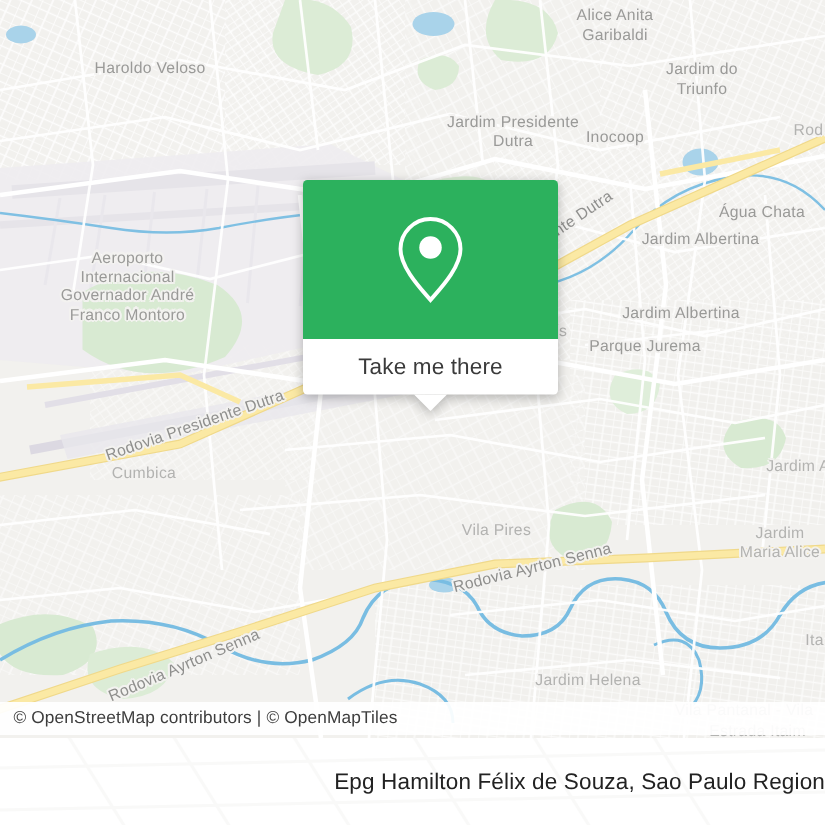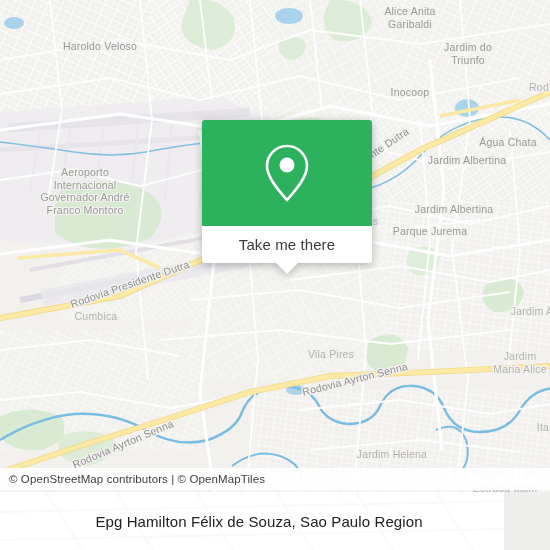--- a/index.html
+++ b/index.html
@@ -51,23 +51,23 @@
   
   .attrib{
     position:absolute;left:0;top:468px;width:550px;height:22px;
     background:rgba(255,255,255,.93);
     display:flex;align-items:center;
   }
   .attrib span{font-size:11.5px;color:#3d3d3d;padding-left:9px;letter-spacing:.1px;}
 
   
   .footer{
-    position:absolute;left:0;top:492px;width:504px;height:58px;
+    position:absolute;left:0;top:492px;width:550px;height:58px;
     background:#ffffff;display:flex;align-items:center;
-    justify-content:center;overflow:hidden;
+    justify-content:flex-end;overflow:hidden;
   }
   .footer-title{
     font-size:15px;color:#222222;padding-left:14px;letter-spacing:.1px;
     position:relative;z-index:2;
   }
   .brand{display:flex;align-items:center;padding-right:14px;position:relative;z-index:2;}
   .brand-word{
     font-size:30px;font-weight:bold;color:#111111;letter-spacing:-1.2px;
     line-height:30px;
   }
@@ -199,20 +199,22 @@
       <path d="M-10 320 L120 296 L300 216 L420 150 L550 92" fill="none" stroke="#fbe9a4" stroke-width="4.4"></path>
 
       <path d="M-10 476 L80 446 L170 418 L250 392 L330 376 L430 372 L550 366" fill="none" stroke="#f0d98a" stroke-width="6"></path>
       <path d="M-10 476 L80 446 L170 418 L250 392 L330 376 L430 372 L550 366" fill="none" stroke="#fbe9a4" stroke-width="4.4"></path>
 
       <path d="M18 258 L120 250 L160 268" fill="none" stroke="#fbe9a4" stroke-width="3.6"></path>
       <path d="M440 116 L520 100" fill="none" stroke="#fbe9a4" stroke-width="3.6"></path>
     </svg>
 
     <div class="label" style="left:100px;top:46px;">Haroldo Veloso</div>
+    <div class="label" style="left:342px;top:88px;">Jardim Presidente
+Dutra</div>
     <div class="label" style="left:410px;top:17px;">Alice Anita
 Garibaldi</div>
     <div class="label" style="left:468px;top:53px;">Jardim do
 Triunfo</div>
     <div class="label" style="left:410px;top:92px;">Inocoop</div>
     <div class="label" style="left:508px;top:142px;">Água Chata</div>
     <div class="label" style="left:467px;top:160px;">Jardim Albertina</div>
     <div class="label" style="left:454px;top:209px;">Jardim Albertina</div>
     <div class="label" style="left:430px;top:231px;">Parque Jurema</div>
     <div class="label" style="left:85px;top:191px;">Aeroporto

